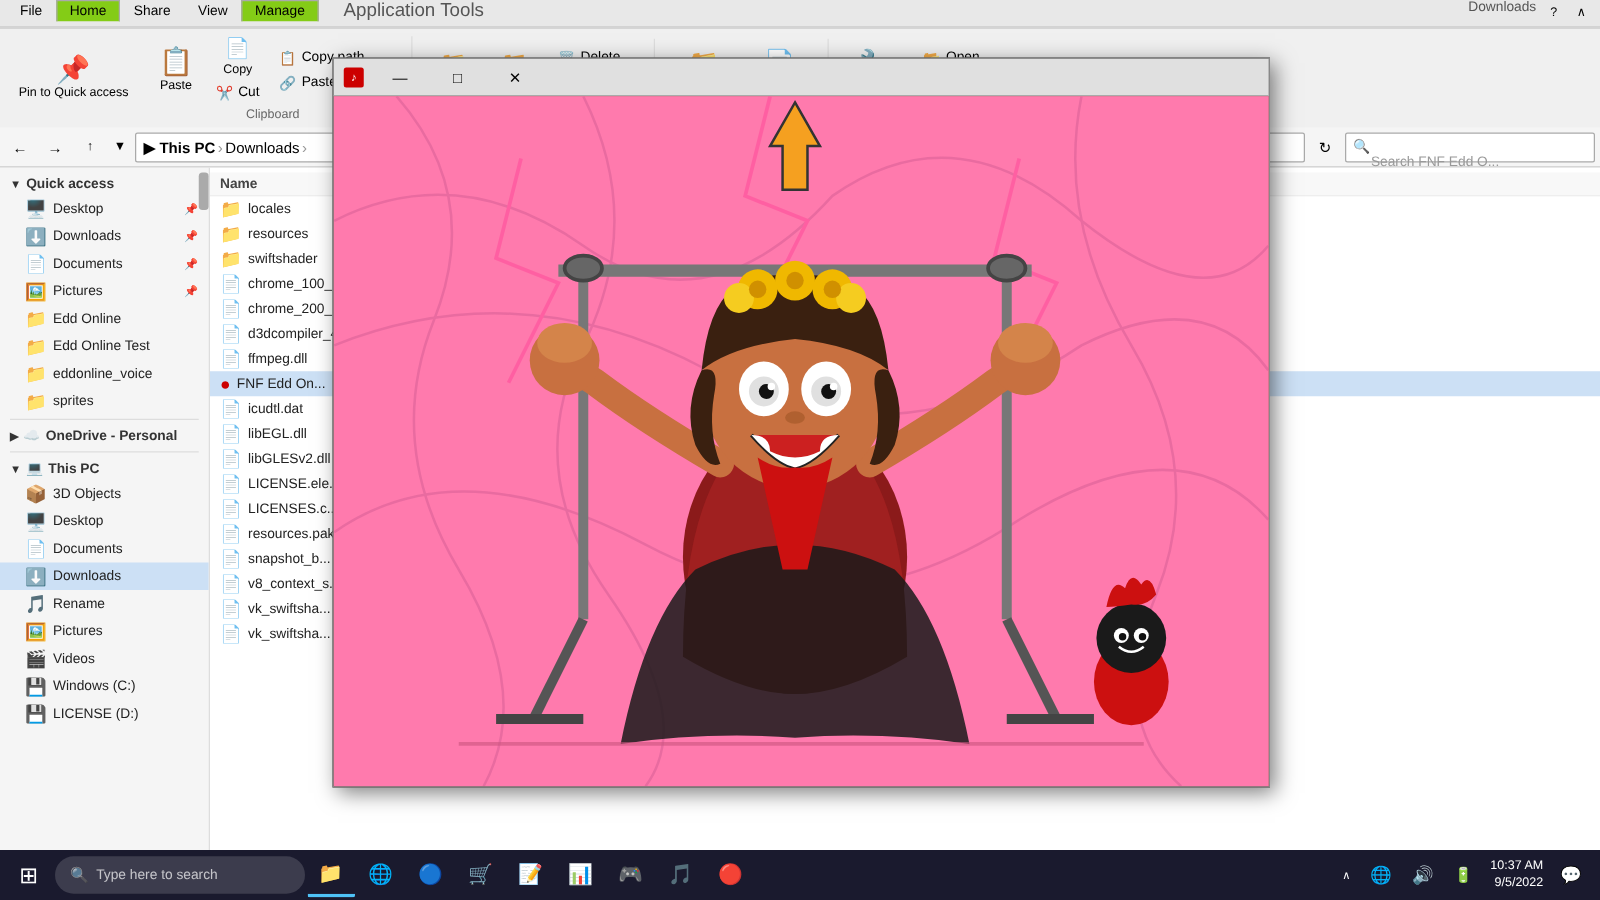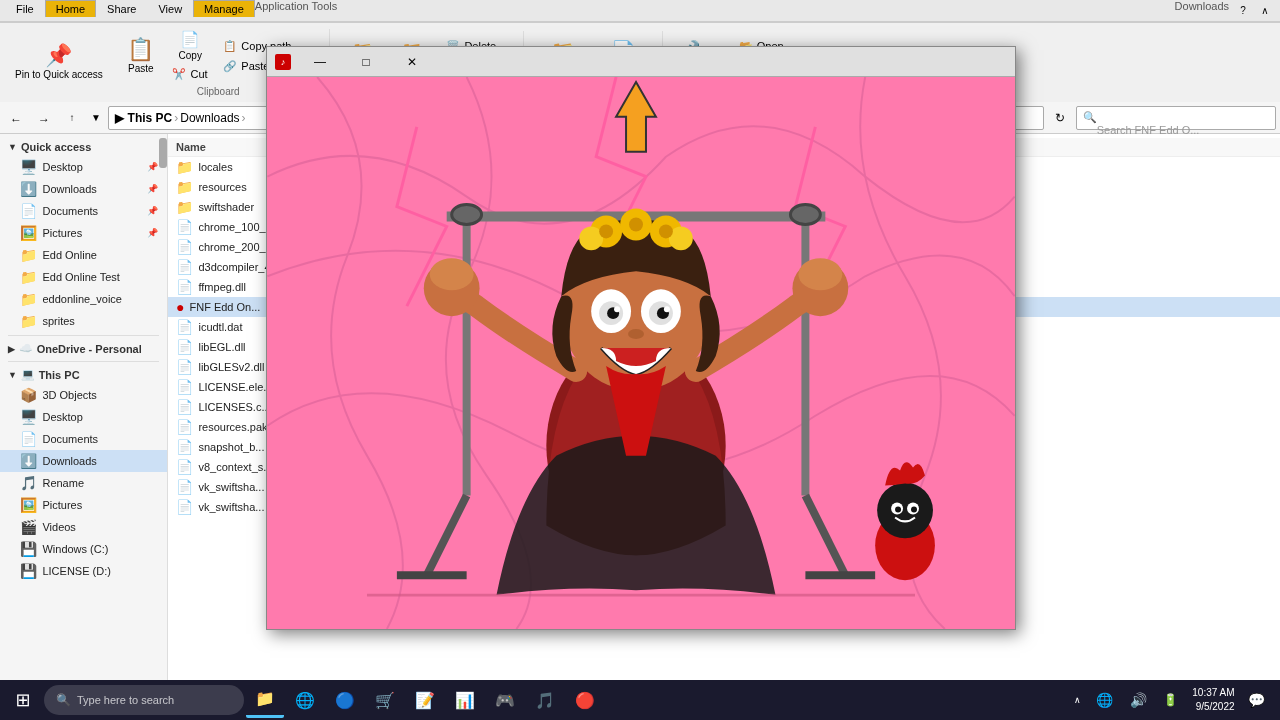--- a/index.html
+++ b/index.html
@@ -26,21 +26,21 @@
     }
     .title-bar .tab {
       padding: 2px 10px;
       font-size: 11px;
       cursor: pointer;
       border-top: 1px solid transparent;
       border-left: 1px solid transparent;
       border-right: 1px solid transparent;
     }
     .title-bar .tab.active {
-      background: #eab308;
+      background: #84cc16;
       border-top: 1px solid #aaa;
       border-left: 1px solid #aaa;
       border-right: 1px solid #aaa;
     }
     .title-bar-right {
       margin-left: auto;
       display: flex;
       gap: 2px;
     }
     .title-bar-btn {
@@ -353,21 +353,21 @@
 <body>
 
 <div class="explorer-window">
 
   <div class="title-bar">
     <span class="tab">File</span>
     <span class="tab active">Home</span>
     <span class="tab">Share</span>
     <span class="tab">View</span>
     <span class="tab active">Manage</span>
-    <span style="margin-left:0; font-size:11px; color:#555;">Application Tools</span>
+    <span style="margin-left:20px; font-size:15px; color:#555;">Application Tools</span>
     <span style="flex:1"></span>
     <span style="font-size:11px; color:#555; margin-right:4px;">Downloads</span>
     <div class="title-bar-right">
       <div class="title-bar-btn">?</div>
       <div class="title-bar-btn">∧</div>
     </div>
   </div>
 
   <div class="ribbon-content">
 

